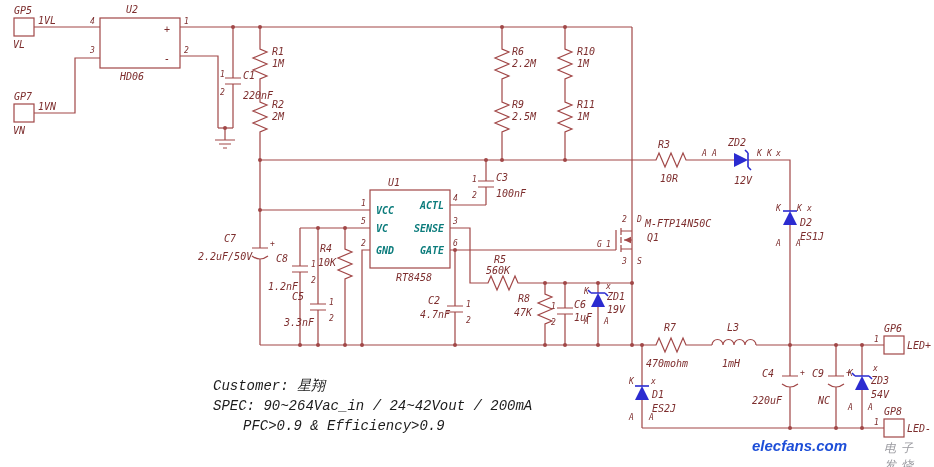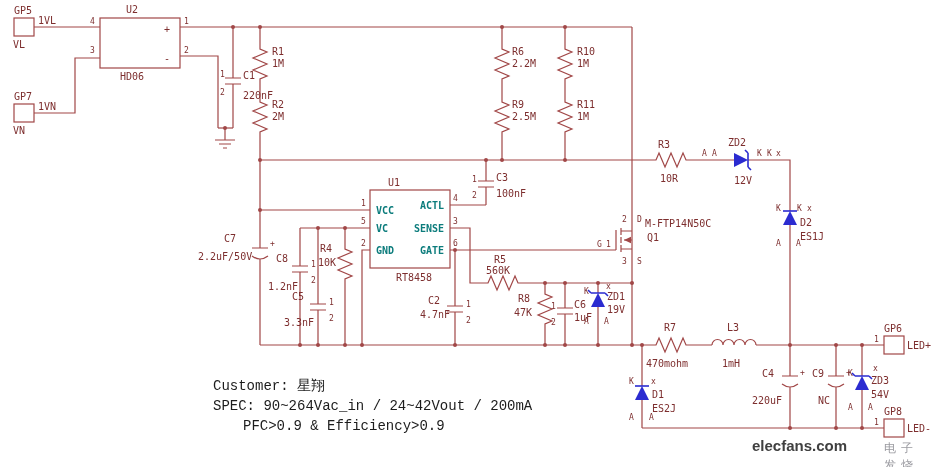--- a/index.html
+++ b/index.html
@@ -1,31 +1,31 @@
 <!DOCTYPE html>
 <html><head>
 <meta charset="utf-8">
 <style>
   html,body{margin:0;padding:0;background:#ffffff;}
   .stage{position:relative;width:934px;height:467px;background:#ffffff;overflow:hidden;
-         font-family:"DejaVu Sans Mono",monospace;}
+         font-family:"DejaVu Sans Mono",monospace;font-style:italic;}
   svg{position:absolute;left:0;top:0;}
   svg text{font-family:"DejaVu Sans Mono",monospace;fill:#7d2e2e;}
   .lb{font-size:10px;}
   .pn{font-size:8px;}
   .mk{font-size:8px;}
   .pname{font-size:10px;font-weight:bold;fill:#0c7c7c;}
   .note{font-size:14px;fill:#1c1c1c;font-family:"Liberation Mono",monospace;}
   .wire{stroke:#a14747;fill:none;stroke-width:1.2;}
   .box{stroke:#a14747;fill:none;stroke-width:1.2;}
   .dio{fill:#2b2bd0;stroke:none;}
   .dbar{stroke:#2b2bd0;stroke-width:1.6;fill:none;}
   .dot{fill:#a14747;}
   .ah{fill:#a14747;}
-  .wm-site{position:absolute;left:752px;top:437px;color:#404040;font-weight:bold;
+  .wm-site{position:absolute;left:752px;top:437px;color:#1d4ed8;font-weight:bold;
            font-size:15px;font-family:"Liberation Sans",sans-serif;text-align:right;}
   .wm-site-cn{position:absolute;left:848px;top:440px;color:#9a9aa0;font-size:12px;
            letter-spacing:5px;font-family:"Liberation Sans",sans-serif;padding-left:36px;}
   .wm-brand{position:absolute;left:786px;top:418px;color:#e32222;font-weight:bold;font-size:27px;
            text-shadow:2px 2px 0 #3c55d6;opacity:.92;font-family:"Liberation Sans",sans-serif;}
   .wm-tagline{position:absolute;left:798px;top:450px;color:#3c55d6;font-weight:bold;font-size:12px;
            letter-spacing:1px;font-family:"Liberation Sans",sans-serif;}
 </style>
 </head>
 <body>

